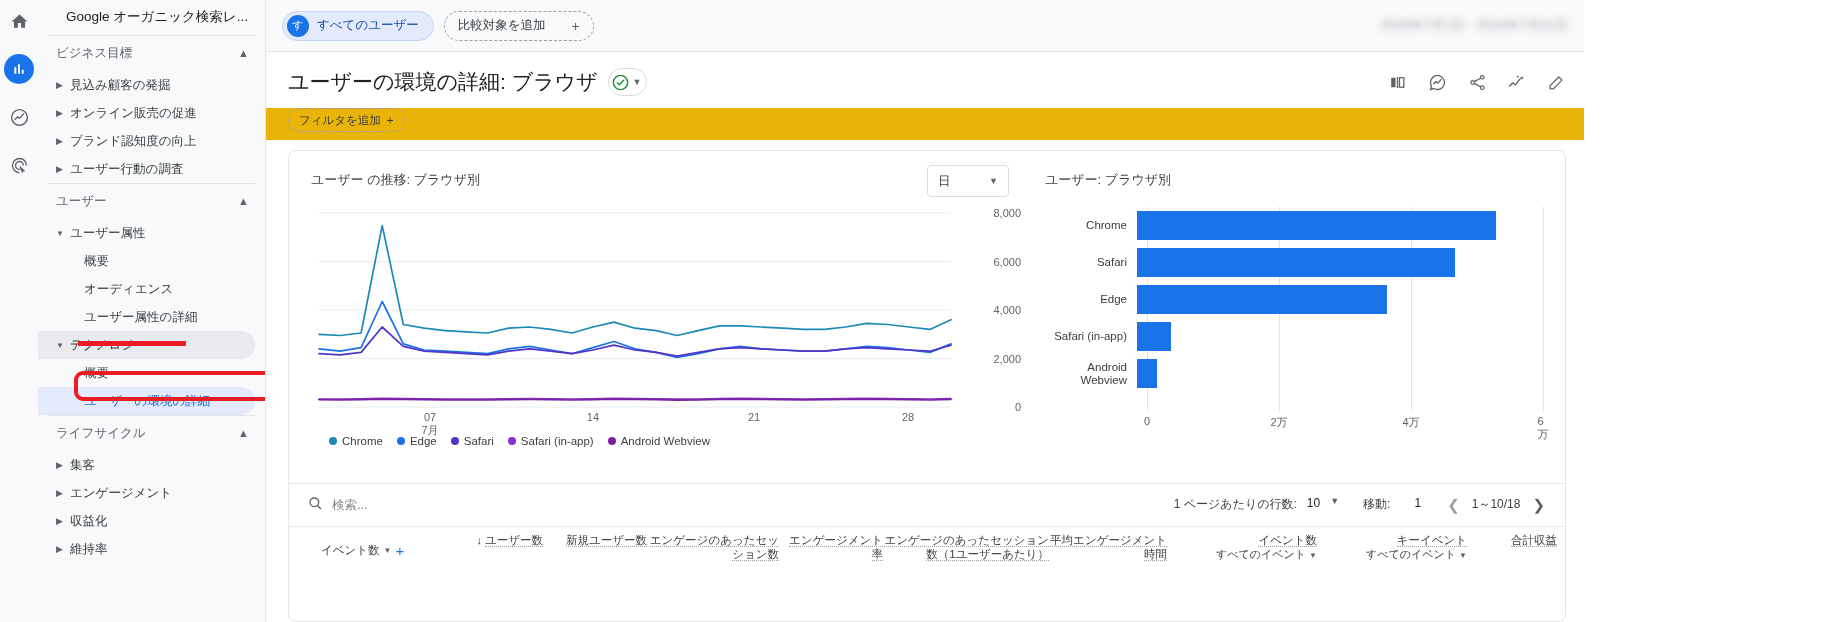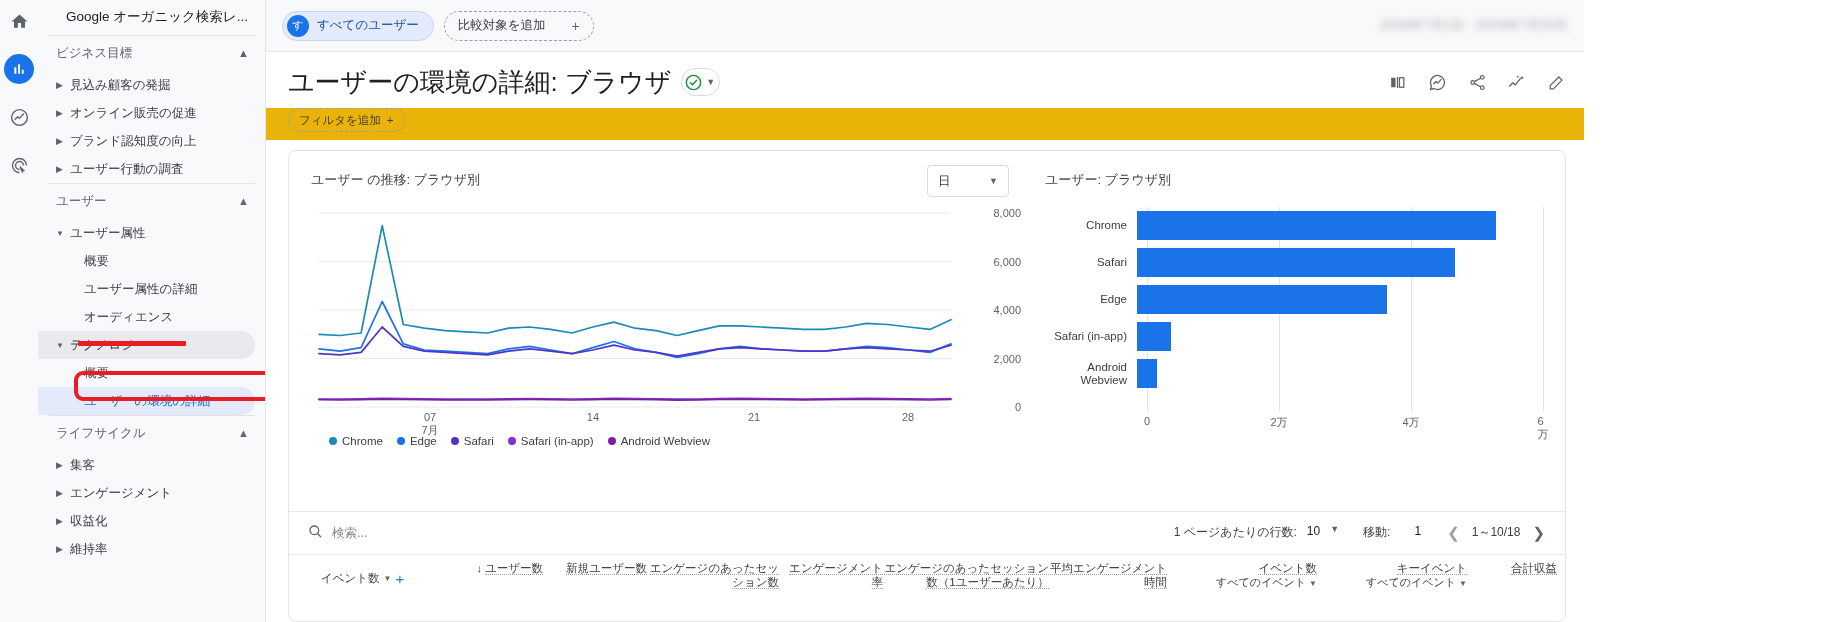--- a/index.html
+++ b/index.html
@@ -109,21 +109,21 @@
     margin-left: auto; font-size: 12.5px; color: #9aa0a6;
     filter: blur(3.6px); letter-spacing: .5px; user-select: none;
   }
 
   .titlebar {
     height: 56px; flex: 0 0 56px;
     display: flex; align-items: center;
     padding: 4px 18px 0 22px;
     background: #fff;
   }
-  .page-title { font-size: 26px; color: #202124; white-space: nowrap; }
+  .page-title { font-size: 21px; color: #202124; white-space: nowrap; }
   .check-dd {
     display: inline-flex; align-items: center; gap: 3px;
     margin-left: 10px; height: 28px; padding: 0 4px 0 2px;
     border: 1px solid #dadce0; border-radius: 14px;
   }
   .check-dd .ok { color: #1e8e3e; display: flex; }
   .check-dd .car { color: #5f6368; font-size: 9px; }
   .title-icons { margin-left: auto; display: flex; align-items: center; gap: 20px; color: #5f6368; }
   .title-icons .ti { display: flex; align-items: center; justify-content: center; }
   .ti.circled { color: #5f6368; }
@@ -135,21 +135,20 @@
     border: 1px dashed #9aa0a6; border-radius: 13px;
     font-size: 11.5px; color: #3c4043;
   }
 
   .content { flex: 1; padding: 10px 18px 0 22px; min-height: 0; }
   .card {
     background: #fff; border: 1px solid #e4e6e8; border-radius: 8px;
     height: 100%;
     display: flex; flex-direction: column;
     overflow: hidden;
-    gap: 28px;
   }
   .charts-row { display: flex; flex: 0 0 332px; }
   .chart-left { flex: 0 0 738px; padding: 14px 6px 4px 22px; position: relative; }
   .chart-right { flex: 1; padding: 14px 22px 4px 18px; position: relative; }
   .chart-head { display: flex; align-items: flex-start; }
   .chart-title { font-size: 13px; color: #3c4043; padding-top: 6px; }
   .period-sel {
     margin-left: auto; margin-right: 12px;
     width: 82px; height: 32px;
     border: 1px solid #dadce0; border-radius: 4px;
@@ -296,24 +295,24 @@
     </div>
 
     <div class="sb-item">
       <span class="arrow down">▼</span>
       <span class="lbl">ユーザー属性</span>
     </div>
     <div class="sb-item indent">
       <span class="lbl">概要</span>
     </div>
     <div class="sb-item indent">
+      <span class="lbl">オーディエンス</span>
+    </div>
+    <div class="sb-item indent">
       <span class="lbl">ユーザー属性の詳細</span>
-    </div>
-    <div class="sb-item indent">
-      <span class="lbl">オーディエンス</span>
     </div>
 
     <div class="sb-item expanded">
       <span class="arrow down">▼</span>
       <span class="lbl">テクノロジー</span>
     </div>
     <div class="sb-item indent">
       <span class="lbl">概要</span>
     </div>
     <div class="sb-item indent selected">

